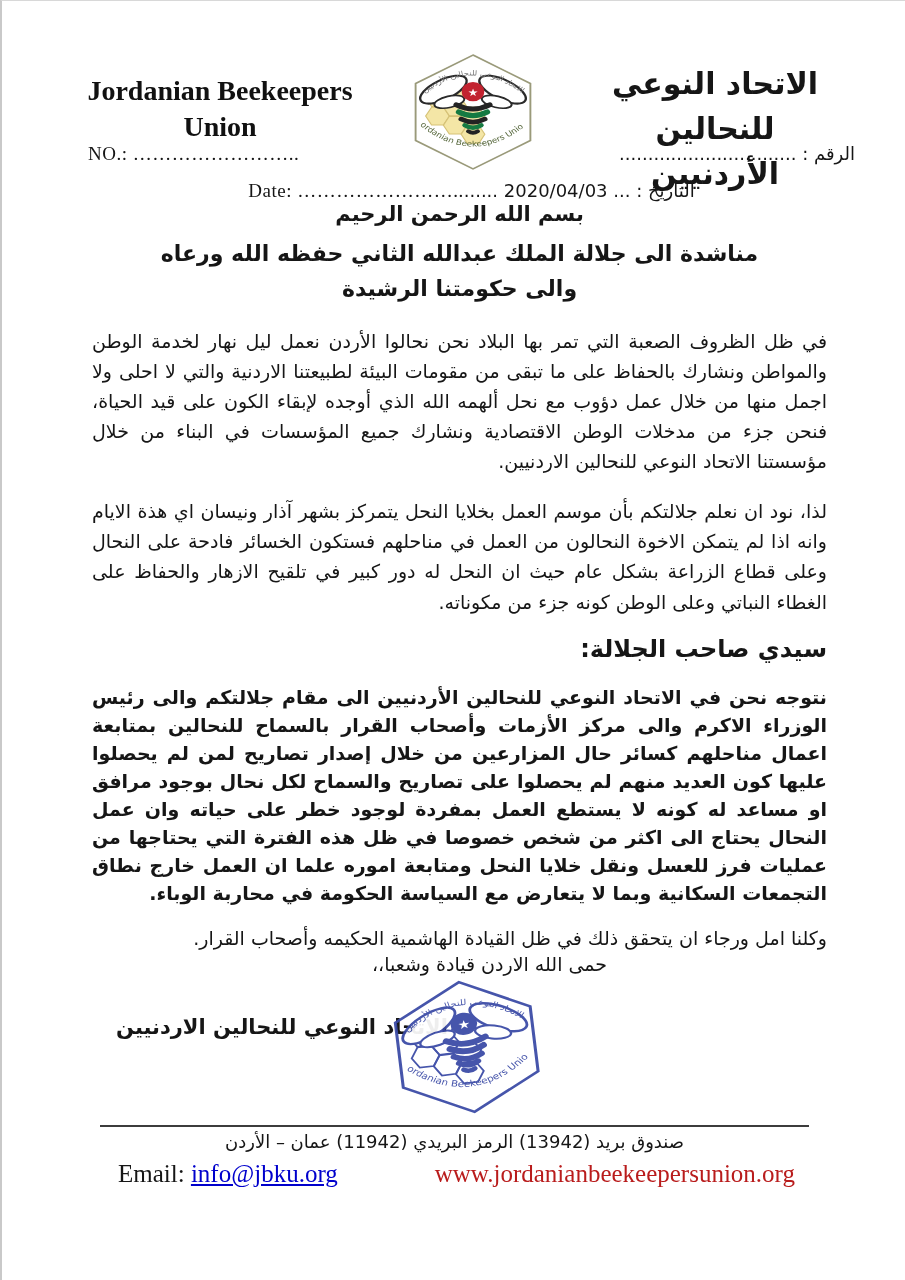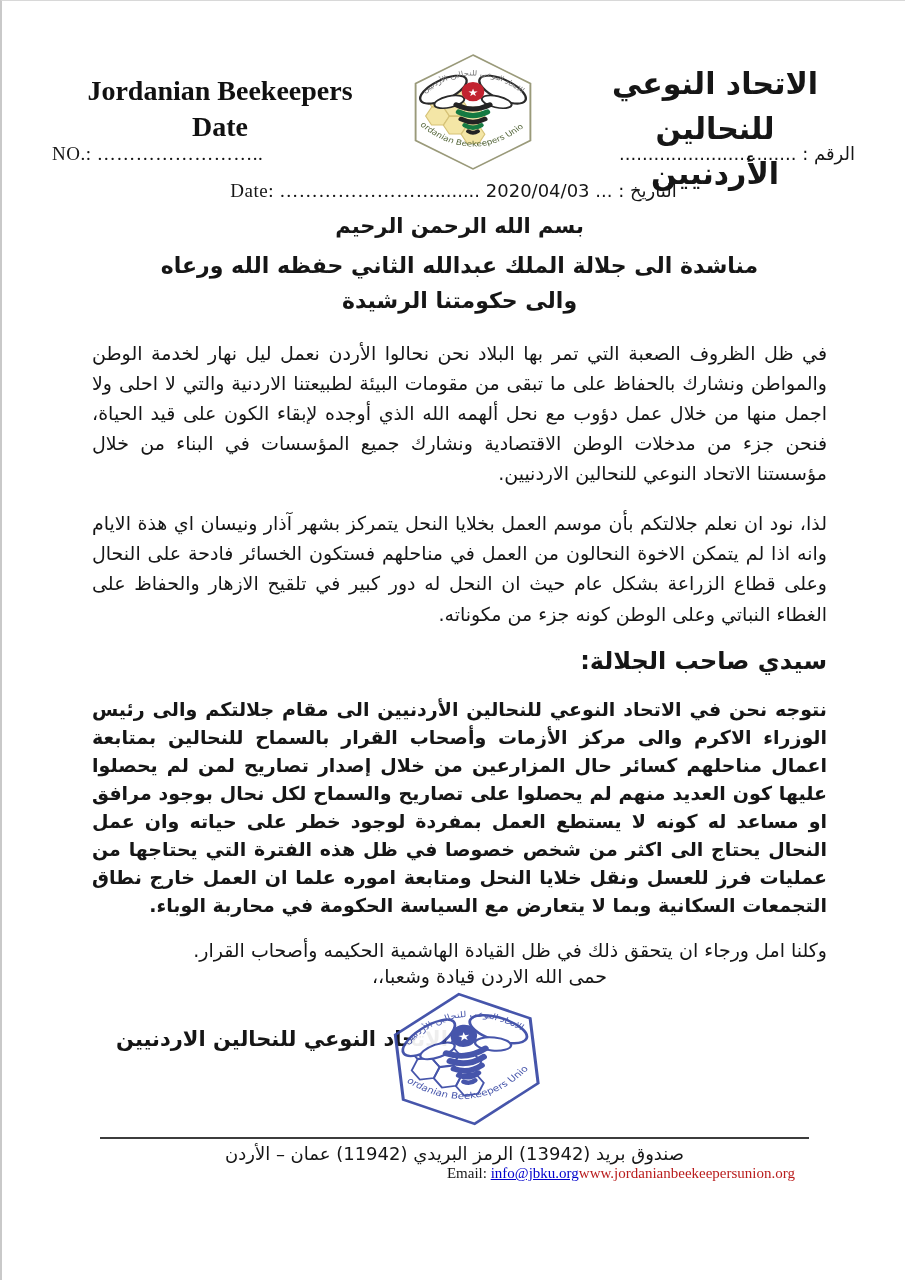--- a/index.html
+++ b/index.html
@@ -14,55 +14,55 @@
     border-top:1px solid #d8d8d8;
     color:#161616;
     font-family:"DejaVu Sans", sans-serif;
   }
   
   .header{display:flex;align-items:flex-start;padding:50px 44px 0 62px;height:130px;box-sizing:border-box;gap:20px;}
   .title-en{flex:0 0 312px;font-family:"Liberation Serif", serif;font-weight:bold;font-size:28px;line-height:1.3;text-align:center;padding-top:22px;color:#111;}
   .logo-wrap{flex:1;display:flex;justify-content:center;}
   .title-ar{flex:0 0 292px;font-size:30px;font-weight:bold;line-height:1.5;text-align:center;padding-top:10px;direction:rtl;}
   
-  .ref-rows{padding:12px 50px 0 50px;}
+  .ref-rows{padding:12px 50px 0 50px;margin-left:36px;}
   .ref-row{display:flex;justify-content:space-between;align-items:baseline;}
   .ref-row + .ref-row{margin-top:15px;justify-content:center;}
   .ref-en{font-family:"Liberation Serif", serif;font-size:19px;letter-spacing:.5px;}
   .ref-ar{direction:rtl;font-size:18px;}
   
   .content{padding:0 78px 0 90px;}
-  .bismillah{text-align:center;font-size:21px;font-weight:bold;margin-top:12px;letter-spacing:-1px;}
+  .bismillah{text-align:center;font-size:21px;font-weight:bold;letter-spacing:-1px;}
   .letter-title{text-align:center;font-weight:bold;font-size:22px;line-height:1.6;margin-top:10px;direction:rtl;}
   .para{direction:rtl;text-align:justify;font-size:19px;line-height:1.58;margin:20px 0 0;}
   .para.bold{font-weight:bold;line-height:1.48;}
   .salutation{direction:rtl;font-weight:bold;font-size:24px;margin-top:18px;}
   .closing1{direction:rtl;font-size:19px;margin-top:20px;}
   .closing2{direction:rtl;text-align:center;font-size:19px;margin-top:4px;padding-left:60px;}
   
   .signature-area{position:relative;height:146px;margin-top:0;}
   .stamp{position:absolute;left:50%;top:2px;transform:translateX(-46%) rotate(-7deg);opacity:.93;}
   .signature-text{position:absolute;left:24px;top:40px;font-weight:bold;font-size:21px;direction:rtl;}
   
   .footer{margin:4px 96px 0 98px;border-top:2px solid #3c3c3c;padding-top:4px;}
   .addr{direction:rtl;text-align:center;font-size:18px;}
-  .contact{display:flex;justify-content:flex-end;align-items:baseline;font-family:"Liberation Serif", serif;font-size:15px;margin-top:1px;padding:0 14px 0 18px;}
+  .contact{display:flex;justify-content:space-between;align-items:baseline;font-family:"Liberation Serif", serif;font-size:25px;margin-top:8px;padding:0 14px 0 18px;}
   .email-link{color:#0000cc;text-decoration:underline;}
   .website{color:#b91c1c;}
   .arc-text{font-family:"DejaVu Sans", sans-serif;}
 </style>
 </head>
 <body>
 
 <div class="page">
 
   <div class="header">
     <div class="title-en">
       <div>Jordanian Beekeepers</div>
-      <div>Date</div>
+      <div>Union</div>
     </div>
 
     <div class="logo-wrap">
       <svg width="142" height="122" viewBox="0 0 120 120" preserveAspectRatio="none">
         <polygon points="60,4 108.5,32 108.5,88 60,116 11.5,88 11.5,32" fill="#ffffff" stroke="#9a9a7a" stroke-width="1.6"></polygon>
         <g stroke="#d6c277" stroke-width="1" fill="#f4e6a6">
           <polygon points="20,46 25,37.3 35,37.3 40,46 35,54.7 25,54.7"></polygon>
           <polygon points="20,64 25,55.3 35,55.3 40,64 35,72.7 25,72.7"></polygon>
           <polygon points="35,37 40,28.3 50,28.3 55,37 50,45.7 40,45.7"></polygon>
           <polygon points="35,55 40,46.3 50,46.3 55,55 50,63.7 40,63.7"></polygon>

